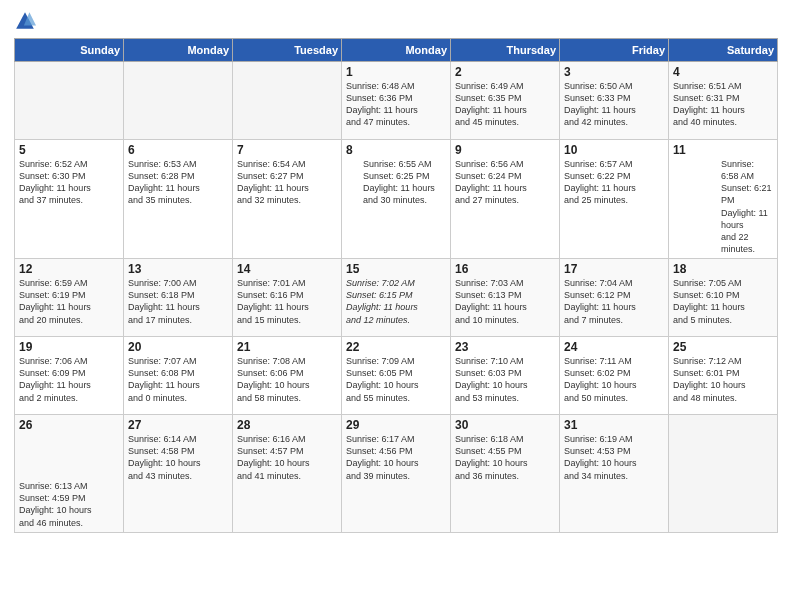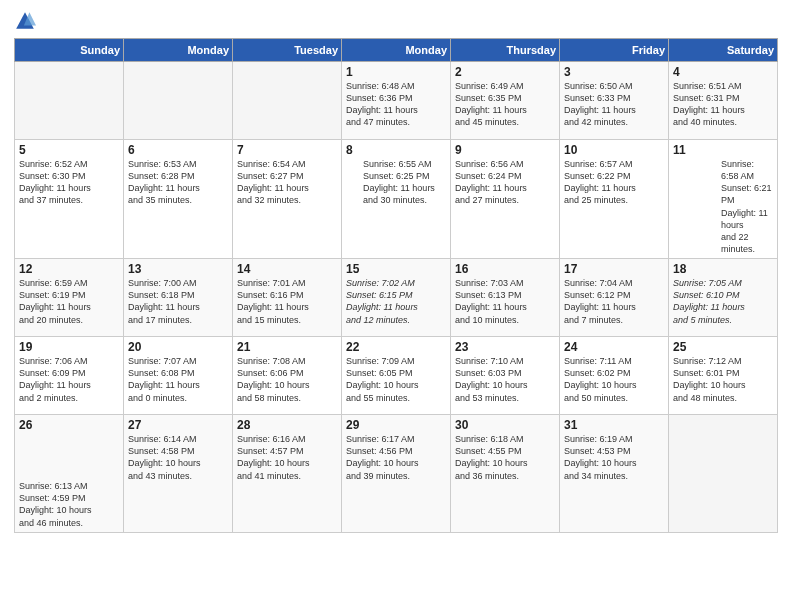--- a/index.html
+++ b/index.html
@@ -256,21 +256,21 @@
           </td>
           <td>
             <span class="day-num">17</span>
             <div class="day-info" style="white-space: pre-line;">Sunrise: 7:04 AM
 Sunset: 6:12 PM
 Daylight: 11 hours
 and 7 minutes.</div>
           </td>
           <td>
             <span class="day-num">18</span>
-            <div class="day-info" style="white-space: pre-line; font-style: italic;">Sunrise: 7:05 AM
+            <div class="day-info" style="white-space: pre-line;">Sunrise: 7:05 AM
 Sunset: 6:10 PM
 Daylight: 11 hours
 and 5 minutes.</div>
           </td>
         </tr>
         <tr>
           <td>
             <span class="day-num">19</span>
             <div class="day-info" style="white-space: pre-line;">Sunrise: 7:06 AM
 Sunset: 6:09 PM

